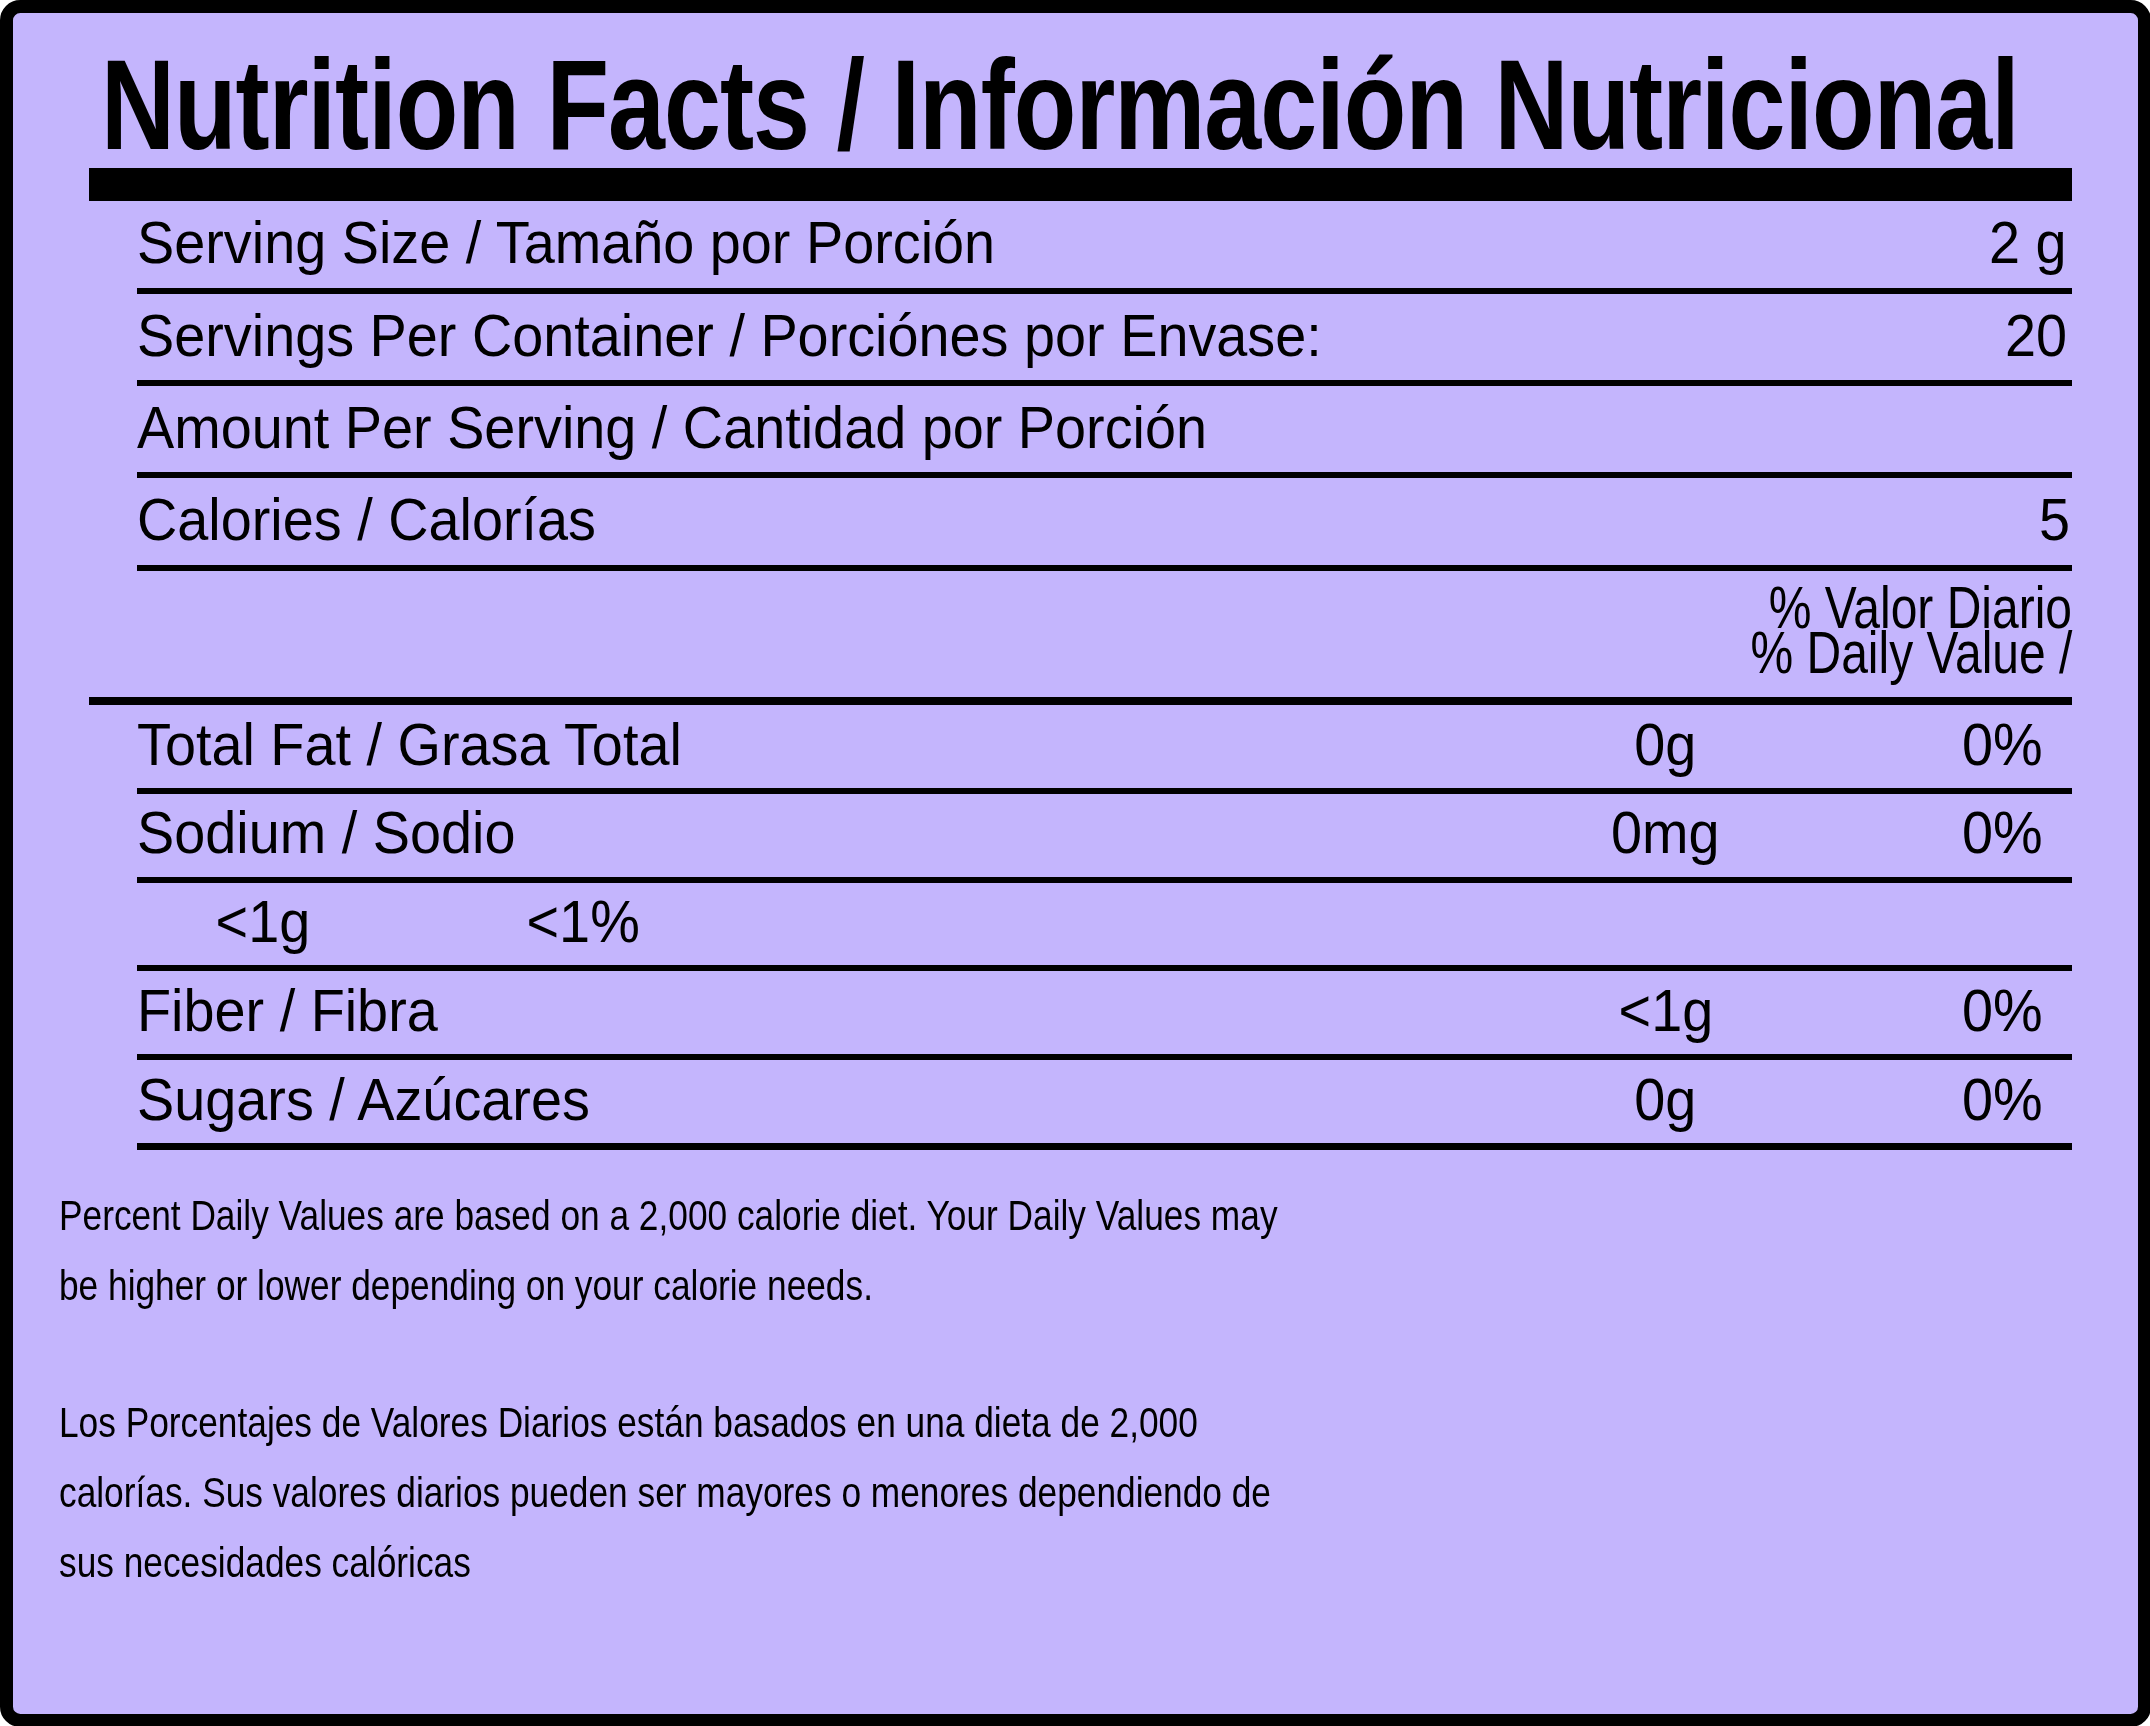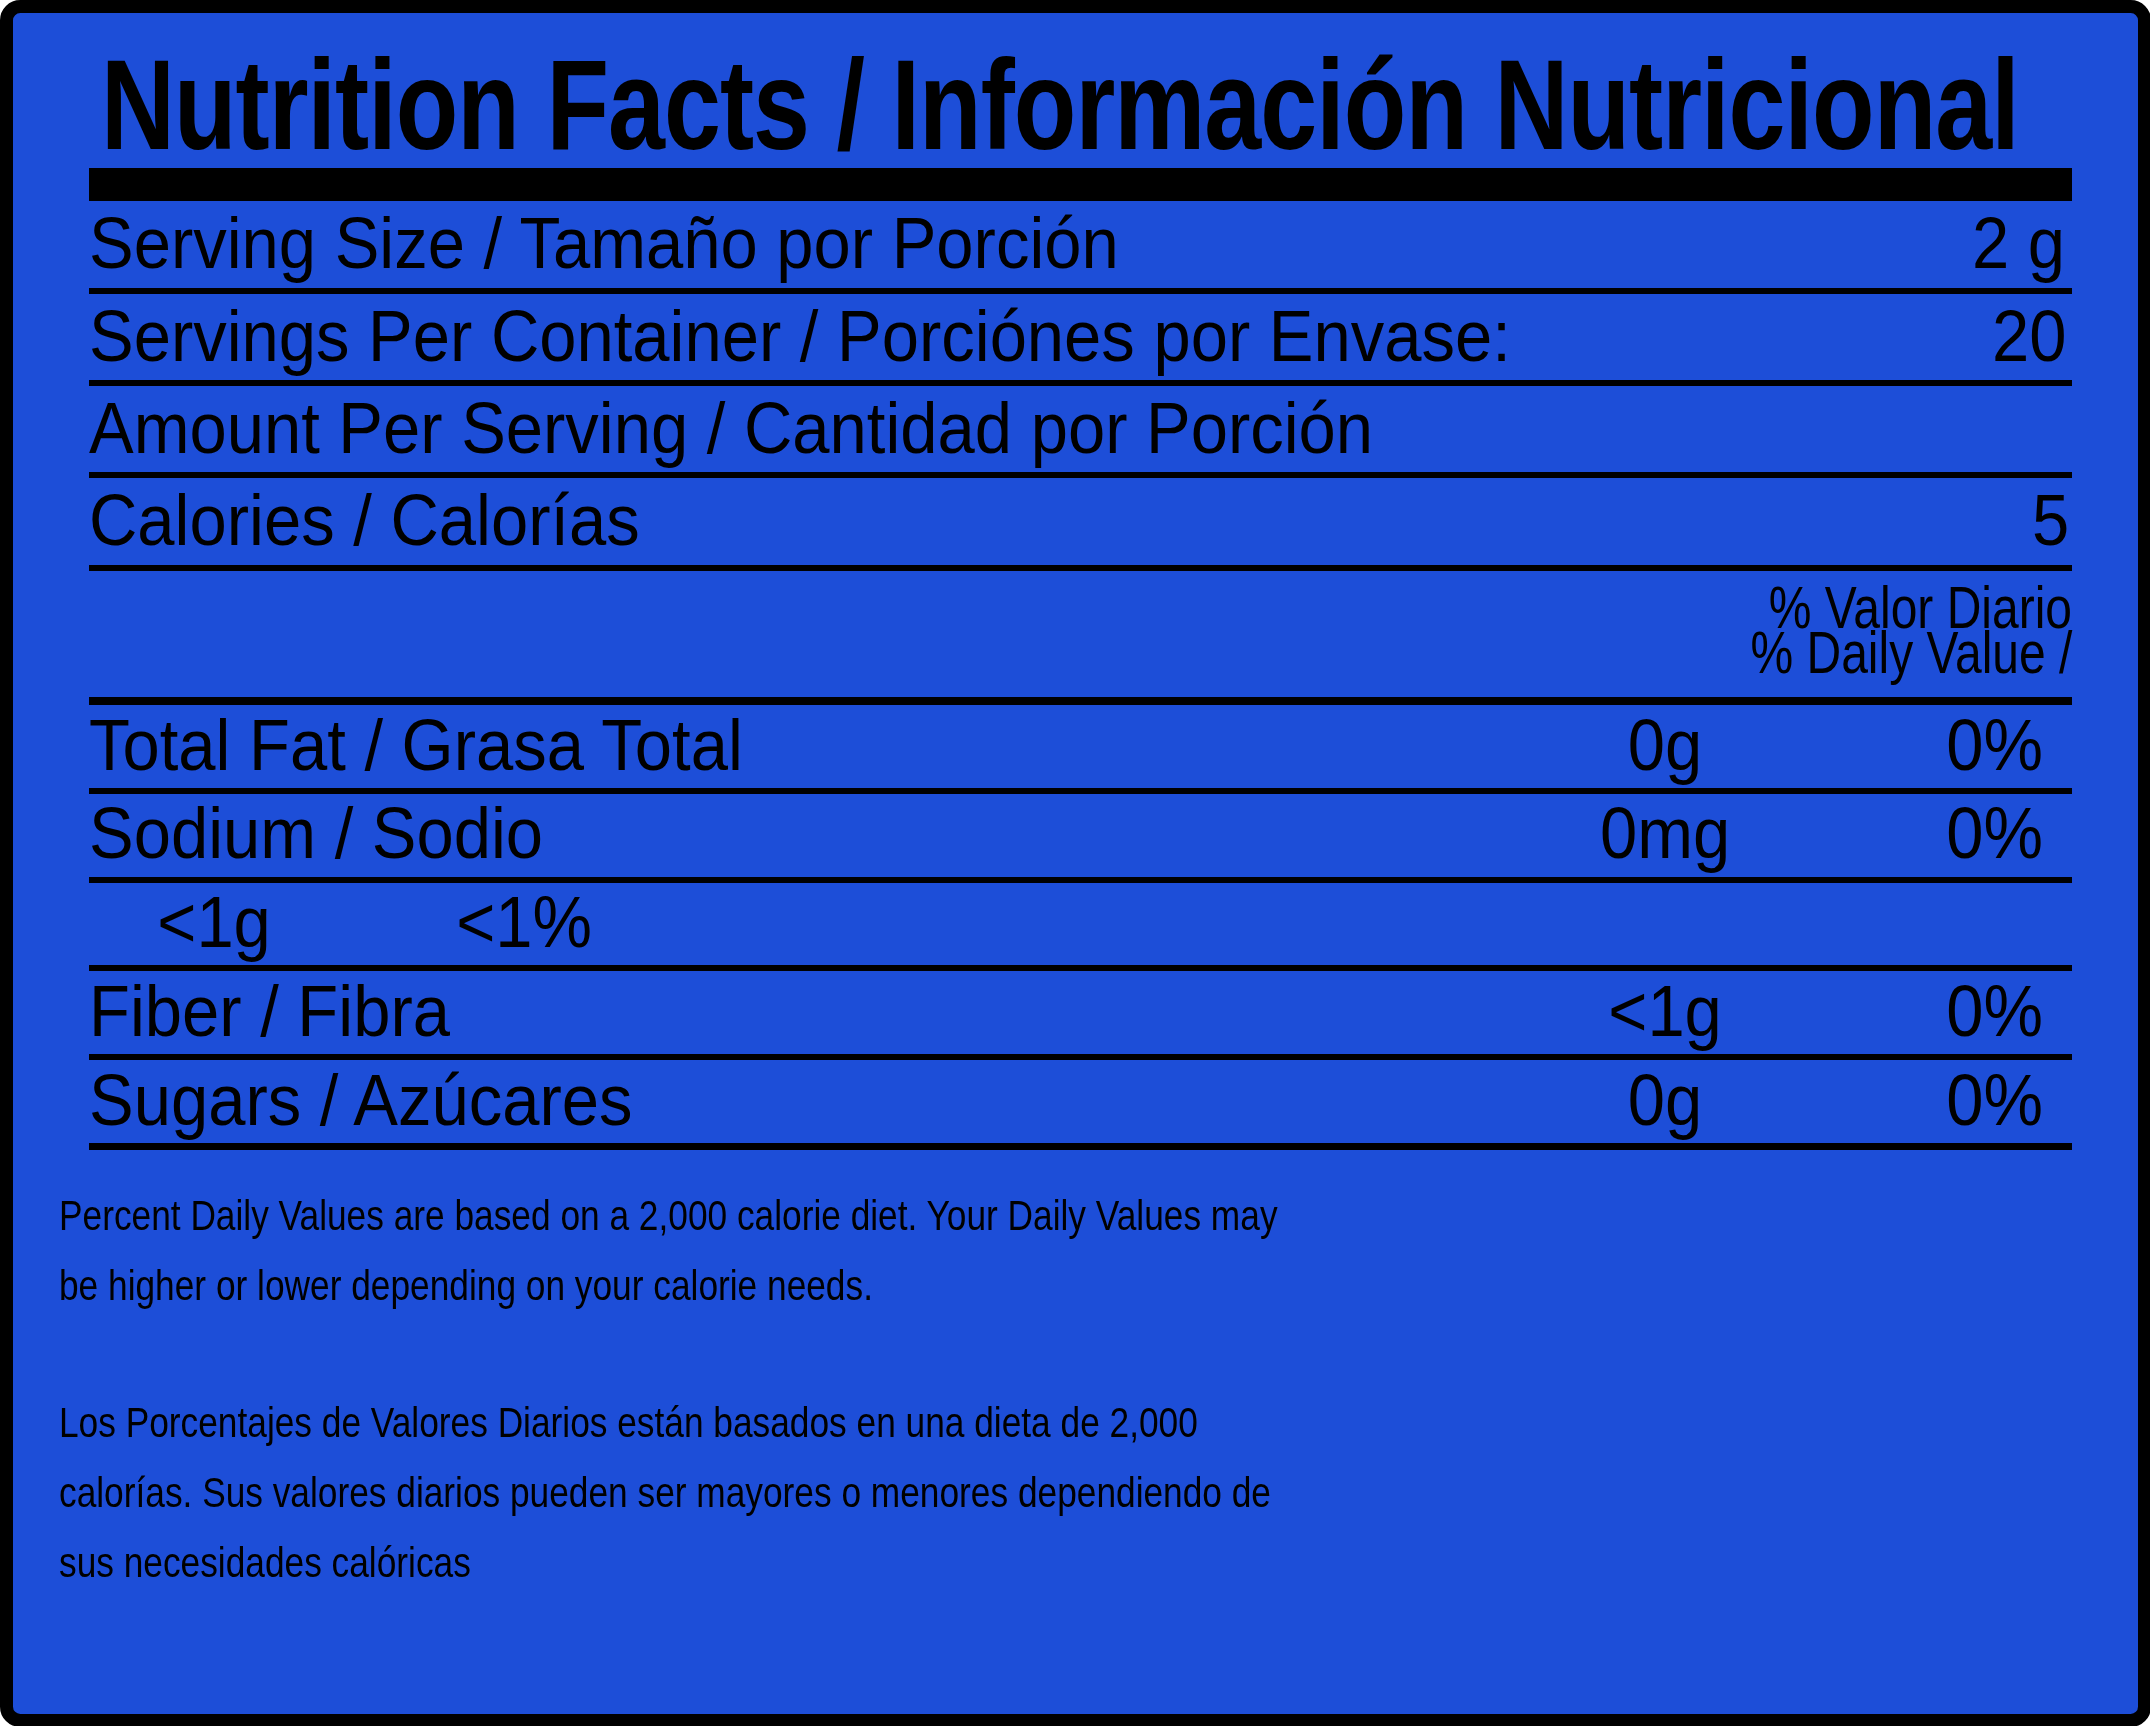--- a/index.html
+++ b/index.html
@@ -13,21 +13,21 @@
     overflow: hidden;
     font-family: "Liberation Sans", sans-serif;
     color: #000;
   }
   .label-frame {
     box-sizing: border-box;
     width: 2151px;
     height: 1727px;
     border: 13px solid #000;
     border-radius: 20.3px;
-    background: #1d4ed8;
+    background: #c4b5fd;
     padding: 32px 66px 0 76px;
     overflow: hidden;
   }
   
   .title {
     font-size: 128px;
     line-height: 119px;
     font-weight: bold;
     letter-spacing: -1.2px;
     white-space: nowrap;
@@ -41,23 +41,24 @@
   .title-bar {
     height: 33px;
     background: #000;
     margin-top: 4.2px;
   }
   
   .row {
     display: flex;
     align-items: baseline;
     border-bottom: 6px solid #000;
-    font-size: 72px;
+    font-size: 60px;
     line-height: 72px;
     white-space: nowrap;
+    margin-left: 48px;
   }
   .row .lbl { flex: 1 1 auto; overflow: visible; }
   .row .lbl .cond {
     display: inline-block;
     transform: scaleX(0.93);
     transform-origin: left center;
   }
   
   .top-row { padding: 6px 0 8.4px 0; }
   .top-row .val { width: 424px; flex: 0 0 424px; text-align: right; }

